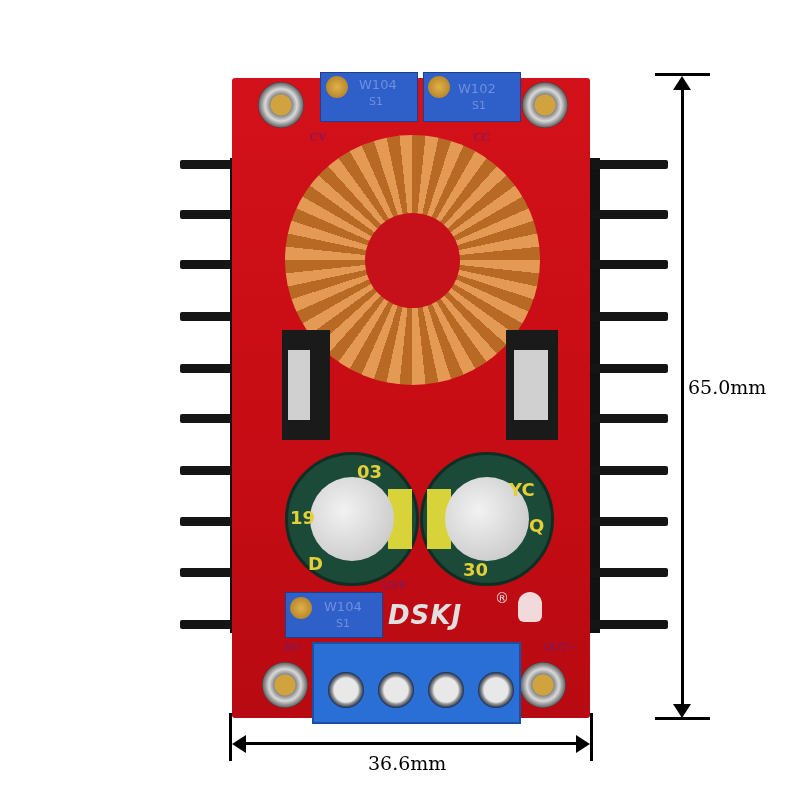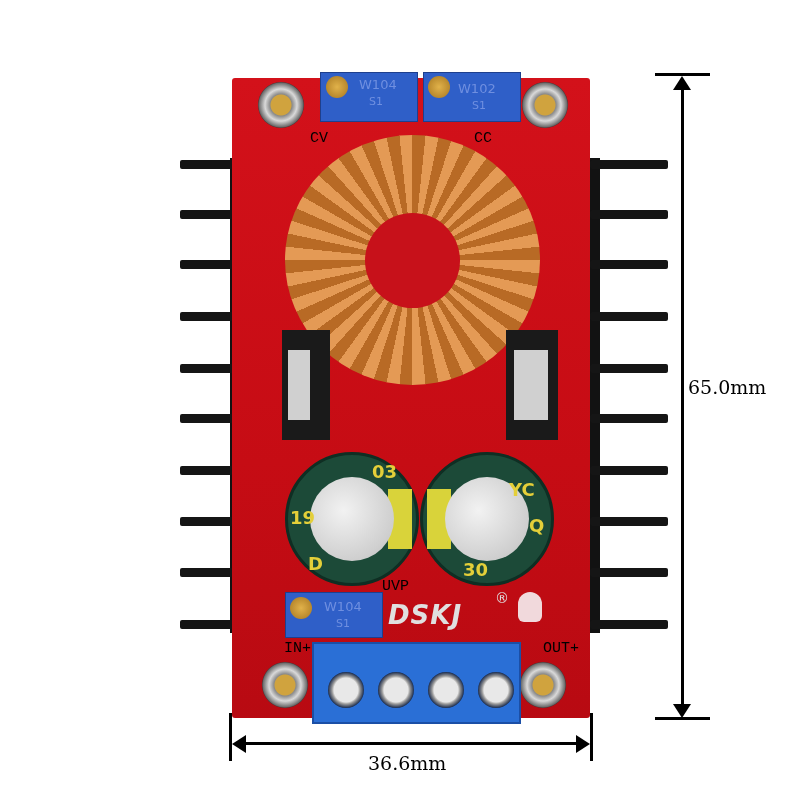--- a/index.html
+++ b/index.html
@@ -4,21 +4,21 @@
 <style>
   html,body{margin:0;padding:0;background:#fff;}
   body{width:800px;height:800px;position:relative;overflow:hidden;font-family:"DejaVu Serif",serif;}
   .abs{position:absolute;}
   .pcb{left:232px;top:78px;width:358px;height:640px;background:linear-gradient(180deg,#d3111a 0%,#c60c14 60%,#b80a12 100%);border-radius:3px;}
   .heatsink-bar{background:#121212;}
   .fin{background:#151515;height:9px;border-radius:2px;}
   .screw-hole{width:46px;height:46px;border-radius:50%;background:radial-gradient(circle,#d0a33e 0 10px,#8a8a8a 11px,#d9d9d9 16px,#6c6c6c 22px,#3a3a3a 23px);}
   .pot{background:#2f5fc8;border:1px solid #1e3f8d;color:#6f8fe0;font-family:"DejaVu Sans",sans-serif;}
   .pot-screw{width:22px;height:22px;border-radius:50%;background:radial-gradient(circle,#e1b24a,#a7761f);}
-  .silk{color:#000000;font-family:Liberation Mono, monospace;font-size:15px;}
+  .silk{color:#701a75;font-family:Liberation Serif, serif;font-size:12px;}
   .cap{width:128px;height:128px;border-radius:50%;background:#1c4a38;border:3px solid #0f2e23;}
   .cap-top{left:22px;top:22px;width:84px;height:84px;border-radius:50%;background:radial-gradient(circle at 40% 40%,#f2f2f2,#cfcfcf 70%,#b9b9b9);}
   .cap-stripe{width:24px;height:60px;background:#d9d33a;}
   .cap-text{color:#e4cf39;font-family:"DejaVu Sans",sans-serif;font-weight:bold;font-size:18px;}
   .terminal{left:312px;top:642px;width:205px;height:78px;background:#2a6fd6;border:2px solid #1b4fa6;}
   .tscrew{width:36px;height:36px;border-radius:50%;background:radial-gradient(circle,#e8e8e8 0 12px,#9a9a9a 14px,#1a2a4a 18px);}
   .toroid{left:285px;top:135px;width:255px;height:250px;border-radius:50%;background:repeating-conic-gradient(#b86a25 0deg 6deg,#e49a55 6deg 12deg);}
   .toroid-hole{left:80px;top:78px;width:95px;height:95px;border-radius:50%;background:#c7111a;}
   .dim-line{background:#000;}
   .dim-text{font-family:"DejaVu Serif",serif;font-size:19px;color:#000;}
@@ -85,21 +85,21 @@
 <div class="abs fet" style="left:282px;top:330px;width:48px;height:110px;">
   <div class="abs fet-tab" style="left:6px;top:20px;width:22px;height:70px;"></div>
 </div>
 <div class="abs fet" style="left:506px;top:330px;width:52px;height:110px;">
   <div class="abs fet-tab" style="left:8px;top:20px;width:34px;height:70px;"></div>
 </div>
 
 <div class="abs cap" style="left:285px;top:452px;">
   <div class="abs cap-stripe" style="left:100px;top:34px;"></div>
   <div class="abs cap-top"></div>
-  <div class="abs cap-text" style="left:84px;top:6px;">03</div>
+  <div class="abs cap-text" style="left:69px;top:6px;">03</div>
   <div class="abs cap-text" style="left:2px;top:52px;">19</div>
   <div class="abs cap-text" style="left:20px;top:98px;">D</div>
 </div>
 <div class="abs cap" style="left:420px;top:452px;">
   <div class="abs cap-stripe" style="left:4px;top:34px;"></div>
   <div class="abs cap-top"></div>
   <div class="abs cap-text" style="left:86px;top:24px;">YC</div>
   <div class="abs cap-text" style="left:40px;top:104px;">30</div>
   <div class="abs cap-text" style="left:106px;top:60px;">Q</div>
 </div>

